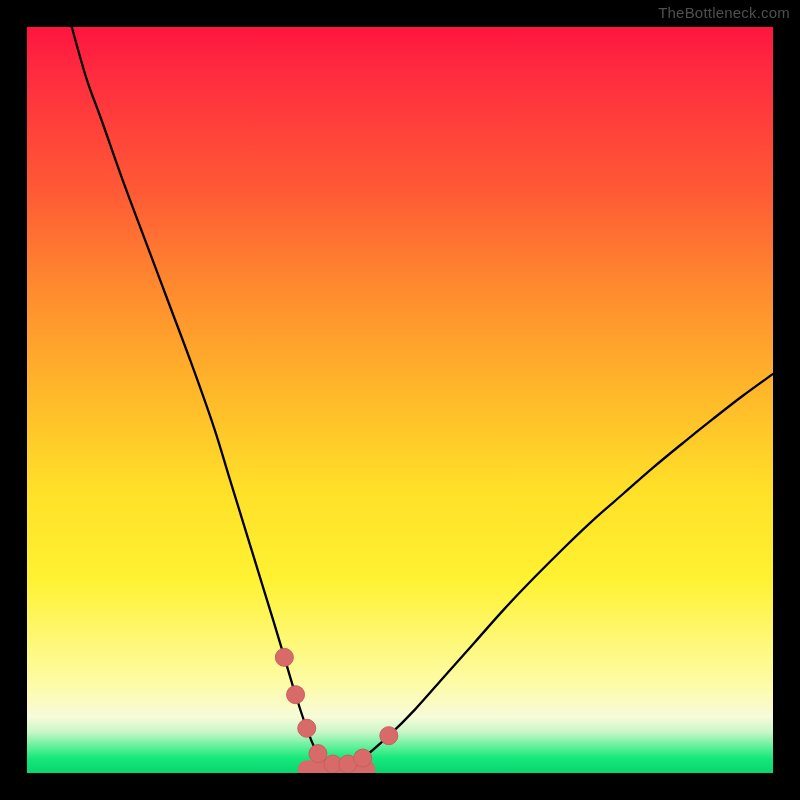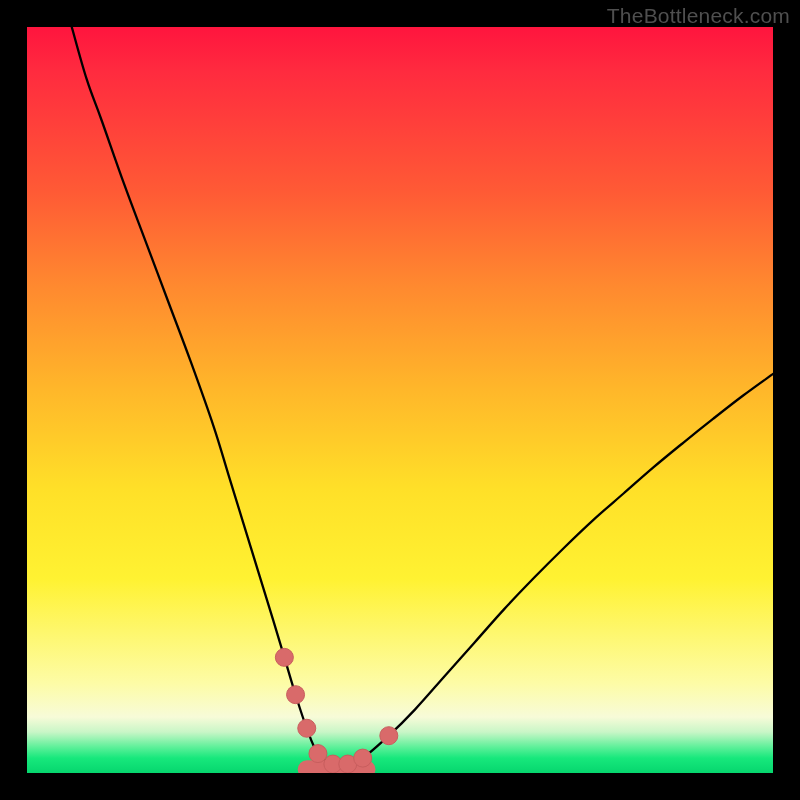--- a/index.html
+++ b/index.html
@@ -47,21 +47,21 @@
       #5ff09a 96.5%,
       #17e87c 98%,
       #06d66e 100%
     );
   }
   .watermark {
     position: absolute;
     top: 4px;
     right: 10px;
     color: #4f4f4f;
-    font-size: 21px;
+    font-size: 15px;
     font-weight: 400;
     letter-spacing: 0.2px;
     user-select: none;
   }
   svg.curve, svg.markers, svg.bottom-mark {
     position: absolute;
     left: 0;
     top: 0;
     width: 746px;
     height: 746px;

